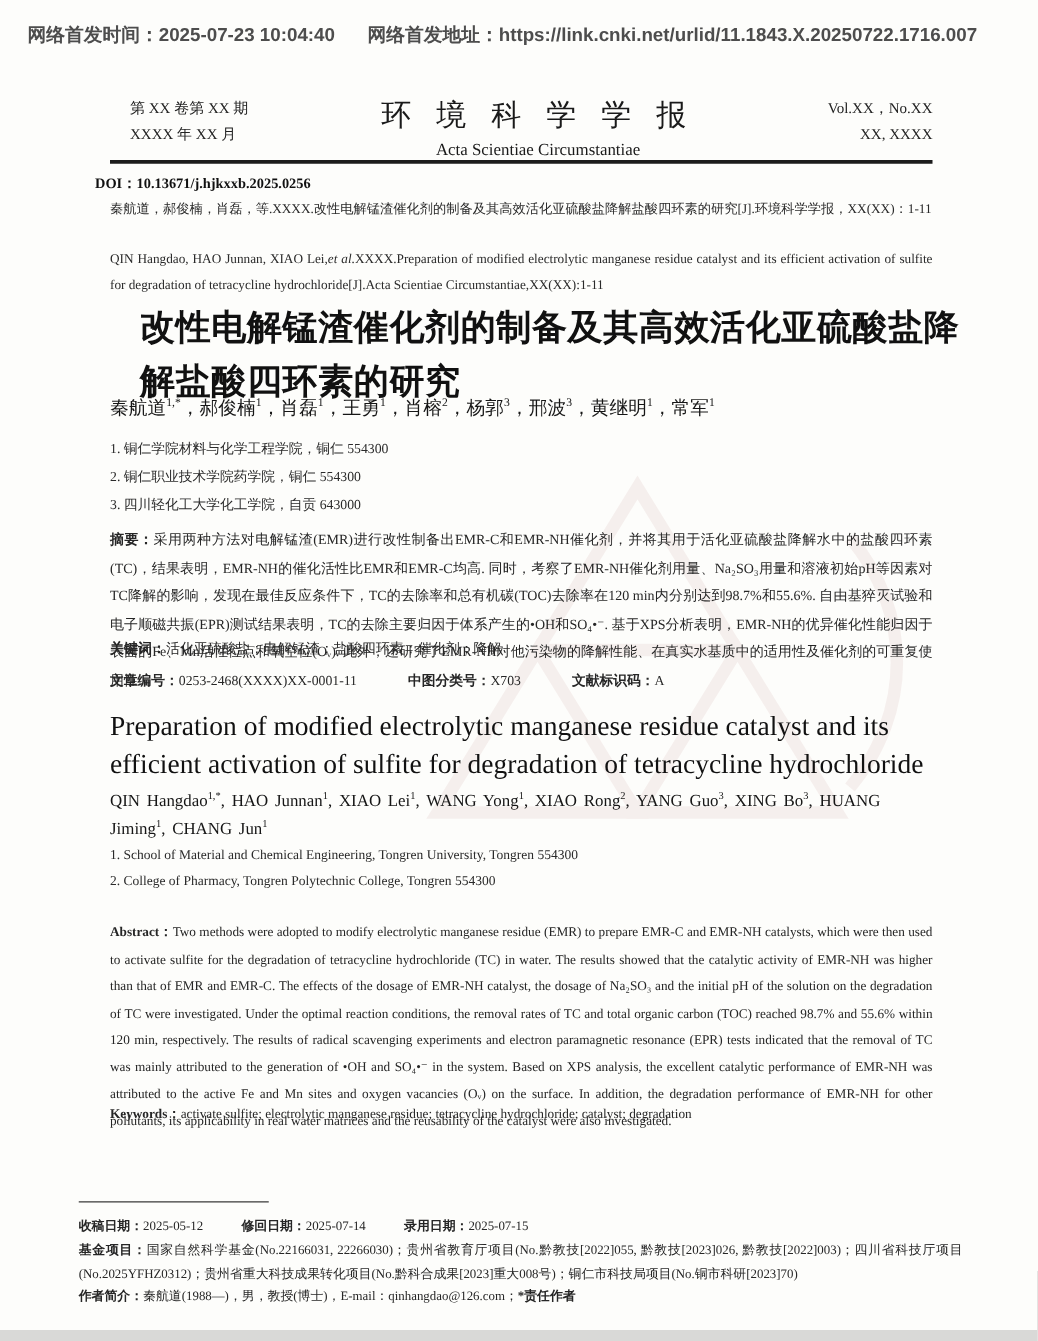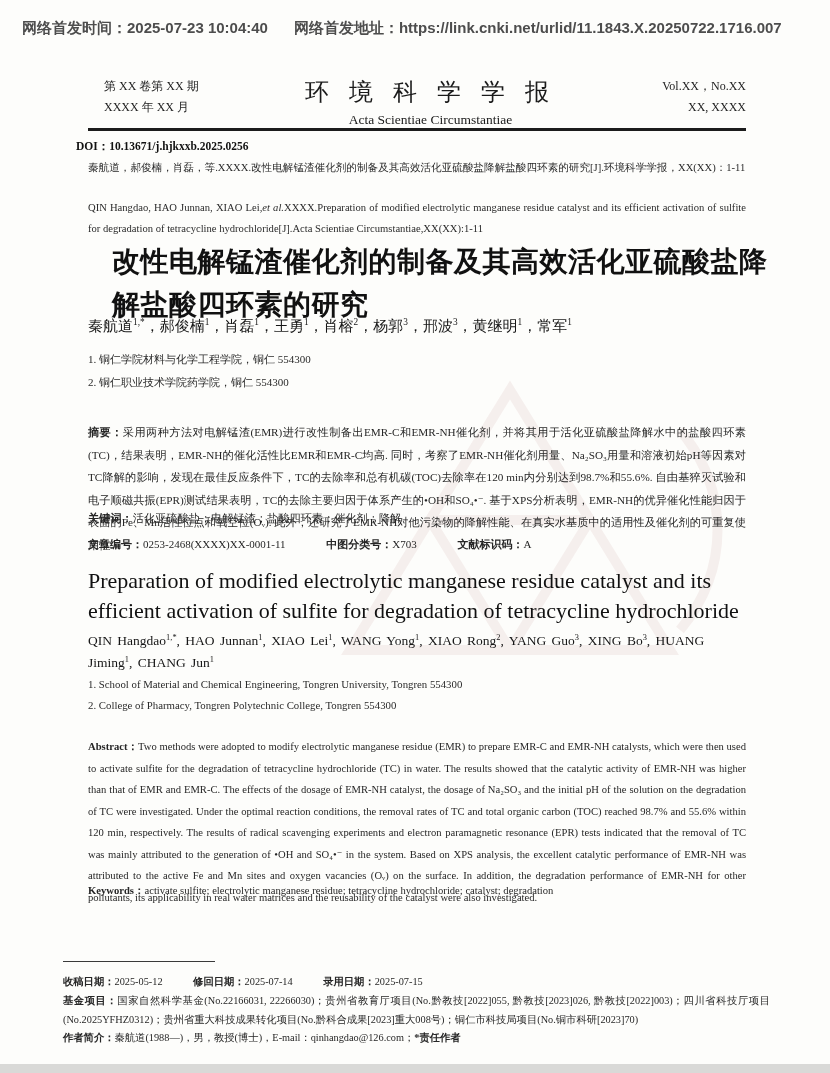--- a/index.html
+++ b/index.html
@@ -103,20 +103,21 @@
   <div class="abs cite-cn">秦航道，郝俊楠，肖磊，等.XXXX.改性电解锰渣催化剂的制备及其高效活化亚硫酸盐降解盐酸四环素的研究[J].环境科学学报，XX(XX)：1-11</div>
   <div class="abs cite-en">
     <span>QIN Hangdao, HAO Junnan, XIAO Lei,</span><span class="italic">et al.</span><span>XXXX.Preparation of modified electrolytic manganese residue catalyst and its efficient activation of sulfite for degradation of tetracycline hydrochloride[J].Acta Scientiae Circumstantiae,XX(XX):1-11</span>
   </div>
 
   <h1 class="abs cn-title">改性电解锰渣催化剂的制备及其高效活化亚硫酸盐降解盐酸四环素的研究</h1>
   <div class="abs cn-authors">秦航道<sup>1,*</sup>，郝俊楠<sup>1</sup>，肖磊<sup>1</sup>，王勇<sup>1</sup>，肖榕<sup>2</sup>，杨郭<sup>3</sup>，邢波<sup>3</sup>，黄继明<sup>1</sup>，常军<sup>1</sup></div>
   <div class="abs cn-affils">
     <div>1. 铜仁学院材料与化学工程学院，铜仁 554300</div>
     <div>2. 铜仁职业技术学院药学院，铜仁 554300</div>
+    <div>3. 四川轻化工大学化工学院，自贡 643000</div>
   </div>
 
   <div class="abs cn-abstract">
     <span class="bold">摘要：</span><span>采用两种方法对电解锰渣(EMR)进行改性制备出EMR-C和EMR-NH催化剂，并将其用于活化亚硫酸盐降解水中的盐酸四环素(TC)，结果表明，EMR-NH的催化活性比EMR和EMR-C均高. 同时，考察了EMR-NH催化剂用量、Na₂SO₃用量和溶液初始pH等因素对TC降解的影响，发现在最佳反应条件下，TC的去除率和总有机碳(TOC)去除率在120 min内分别达到98.7%和55.6%. 自由基猝灭试验和电子顺磁共振(EPR)测试结果表明，TC的去除主要归因于体系产生的•OH和SO₄•⁻. 基于XPS分析表明，EMR-NH的优异催化性能归因于表面的Fe、Mn活性位点和氧空位(Oᵥ). 此外，还研究了EMR-NH对他污染物的降解性能、在真实水基质中的适用性及催化剂的可重复使用性.</span>
   </div>
   <div class="abs cn-kw">
     <span class="bold">关键词：</span><span>活化亚硫酸盐；电解锰渣；盐酸四环素；催化剂；降解</span>
   </div>
   <div class="abs ids-row">
     <span class="seg"><span class="bold">文章编号：</span><span>0253-2468(XXXX)XX-0001-11</span></span>

